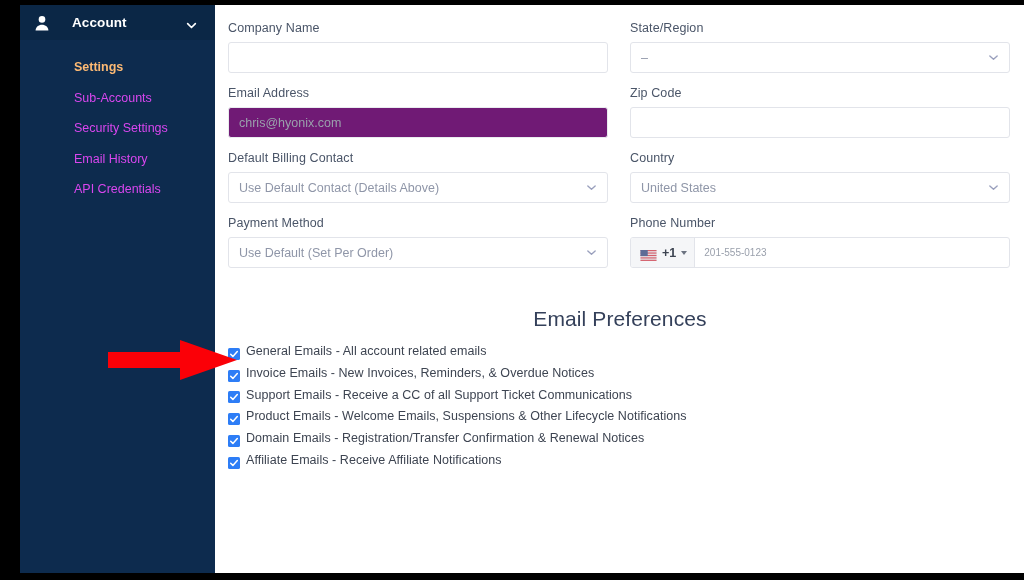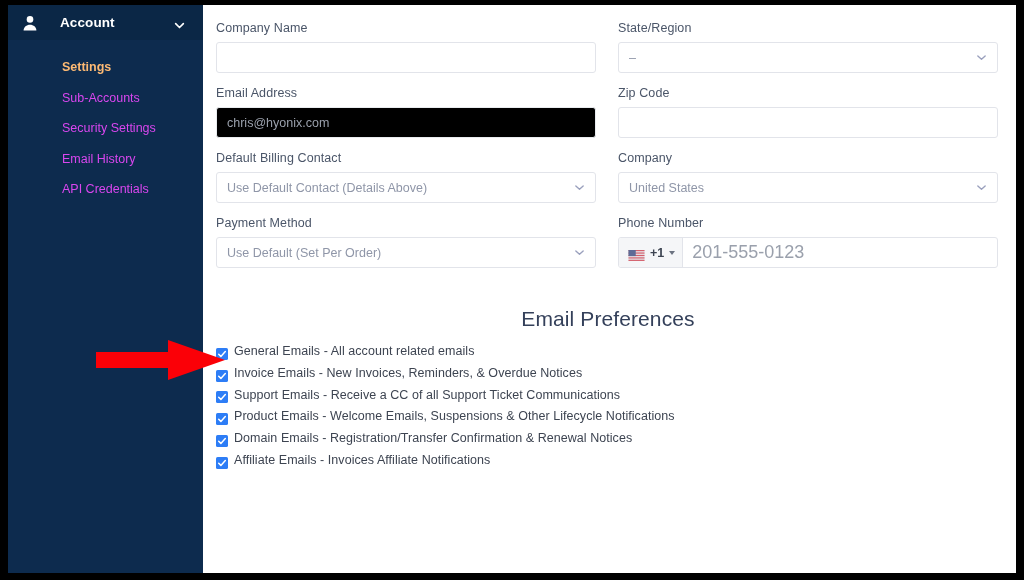--- a/index.html
+++ b/index.html
@@ -15,20 +15,21 @@
     font-family: "Liberation Sans", sans-serif;
     background: #000000;
   }
 
   
   #screen {
     position: relative;
     width: 884px;
     height: 580px;
     background: #000000;
+    margin-left: 12px;
   }
 
   #viewport {
     position: absolute;
     left: 8px;
     top: 5px;
     width: 1008px;
     height: 568px;
     background: #ffffff;
     display: flex;
@@ -130,21 +131,21 @@
     background: #ffffff;
     font-size: 12.5px;
     color: #8f96a8;
     padding: 0 10px;
     display: flex;
     align-items: center;
     font-family: "Liberation Sans", sans-serif;
   }
 
   .input-box.readonly {
-    background: #000000;
+    background: #701a75;
     border-color: #e9ecef;
     color: #9aa0ac;
   }
 
   .select-box {
     justify-content: space-between;
     cursor: pointer;
   }
 
   .select-box .sel-val { overflow: hidden; text-overflow: ellipsis; white-space: nowrap; }
@@ -185,21 +186,21 @@
     width: 0; height: 0;
     border-left: 3.5px solid transparent;
     border-right: 3.5px solid transparent;
     border-top: 4.5px solid #6b7280;
   }
   .phone-value {
     flex: 1 1 auto;
     display: flex;
     align-items: center;
     padding-left: 9px;
-    font-size: 18px;
+    font-size: 10px;
     color: #9aa0ac;
   }
 
   
   .section-label {
     font-size: 12.5px;
     color: #4a5568;
     margin: 3px 0 6px 0;
   }
 
@@ -333,21 +334,21 @@
               </span>
             </div>
           </div>
 
           <div class="field">
             <label class="field-label">Zip Code</label>
             <input class="input-box" type="text" value="" placeholder="" style="">
           </div>
 
           <div class="field">
-            <label class="field-label">Company</label>
+            <label class="field-label">Country</label>
             <div class="select-box">
               <span class="sel-val">United States</span>
               <span class="sel-chev">
                 <svg viewBox="0 0 12 12" width="11" height="11" aria-hidden="true">
                   <path d="M2 4.3 L6 8 L10 4.3" fill="none" stroke="#9aa0bd" stroke-width="1.5" stroke-linecap="round" stroke-linejoin="round"></path>
                 </svg>
               </span>
             </div>
           </div>
 
@@ -433,21 +434,21 @@
           <span class="check-text">Domain Emails - Registration/Transfer Confirmation &amp; Renewal Notices</span>
         </div>
 
         <div class="check-row pref-row">
           <span class="cbx">
             <svg viewBox="0 0 12 12" width="12" height="12" aria-hidden="true">
               <rect x="0" y="0" width="12" height="12" rx="1.6" fill="#2d7df6"></rect>
               <path d="M2.7 6.2 L4.9 8.4 L9.3 3.6" fill="none" stroke="#ffffff" stroke-width="1.5" stroke-linecap="round" stroke-linejoin="round"></path>
             </svg>
           </span>
-          <span class="check-text">Affiliate Emails - Invoices Affiliate Notifications</span>
+          <span class="check-text">Affiliate Emails - Receive Affiliate Notifications</span>
         </div>
 
       </div>
 
     </main>
 
     <div id="red-arrow">
       <svg viewBox="0 0 130 42" width="130" height="42" aria-hidden="true">
         <path d="M0 13 L72 13 L72 1 L129 21 L72 41 L72 29 L0 29 Z" fill="#fb0007"></path>
       </svg>

